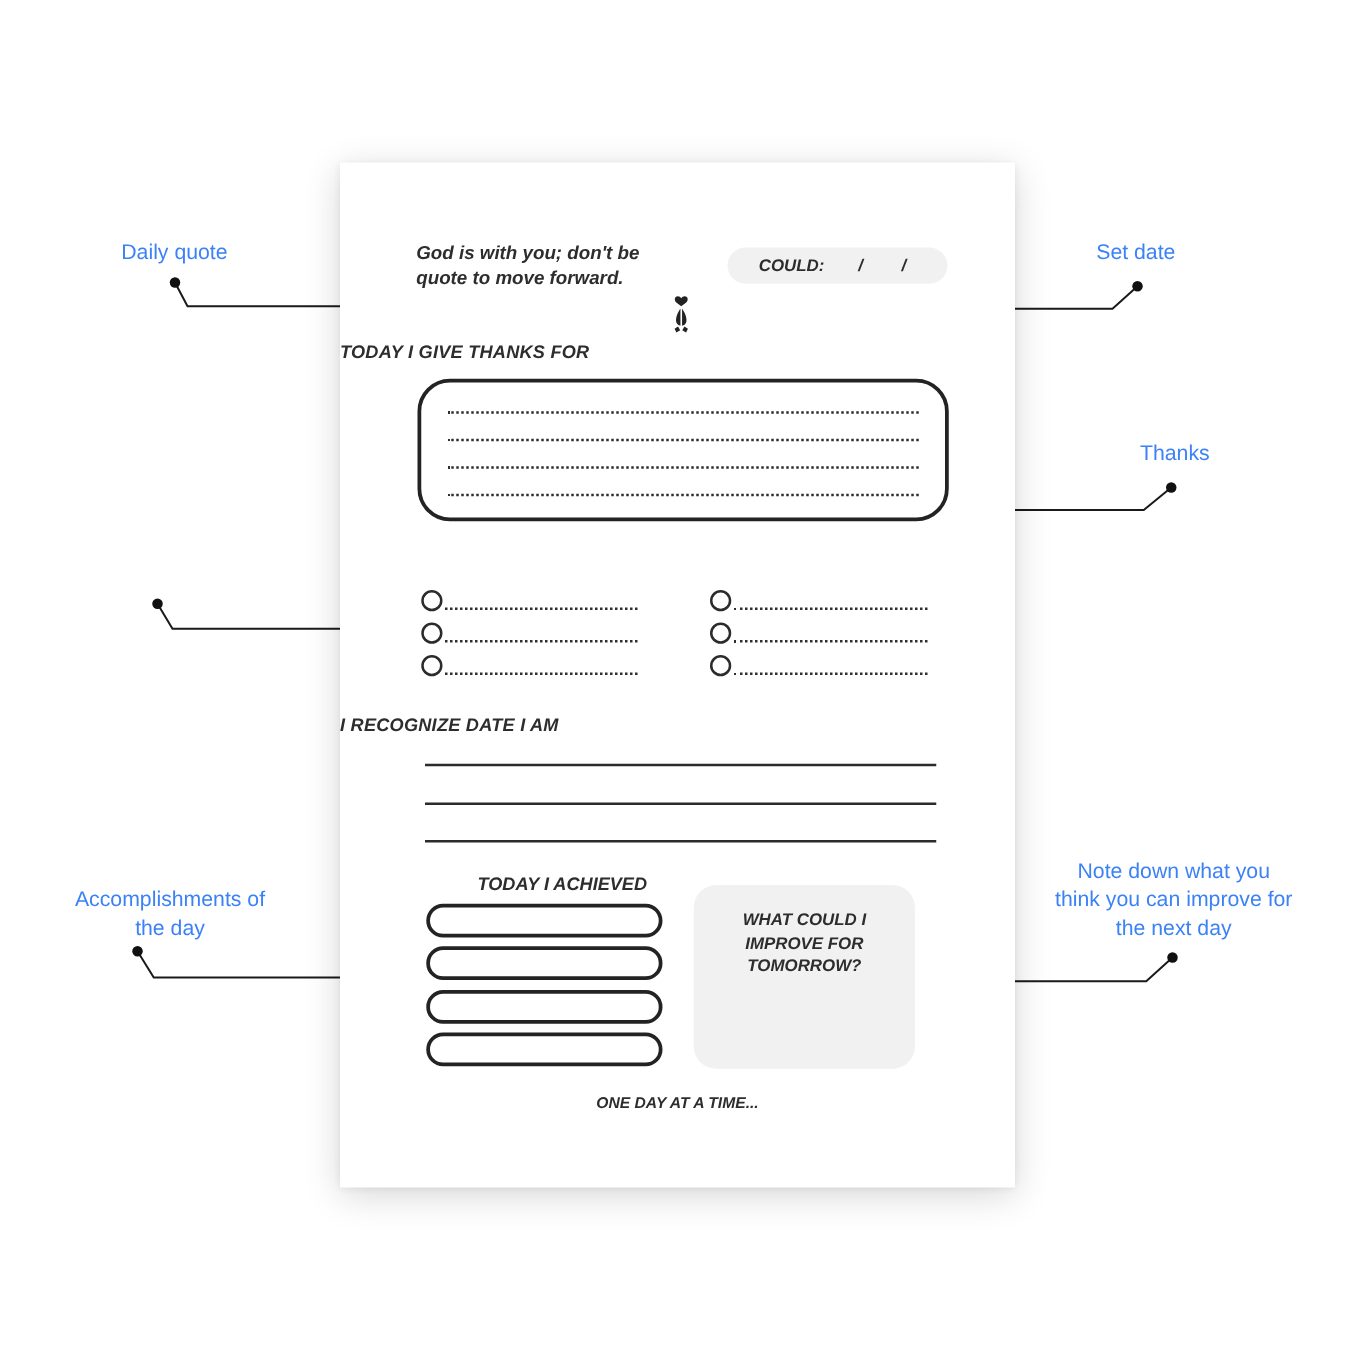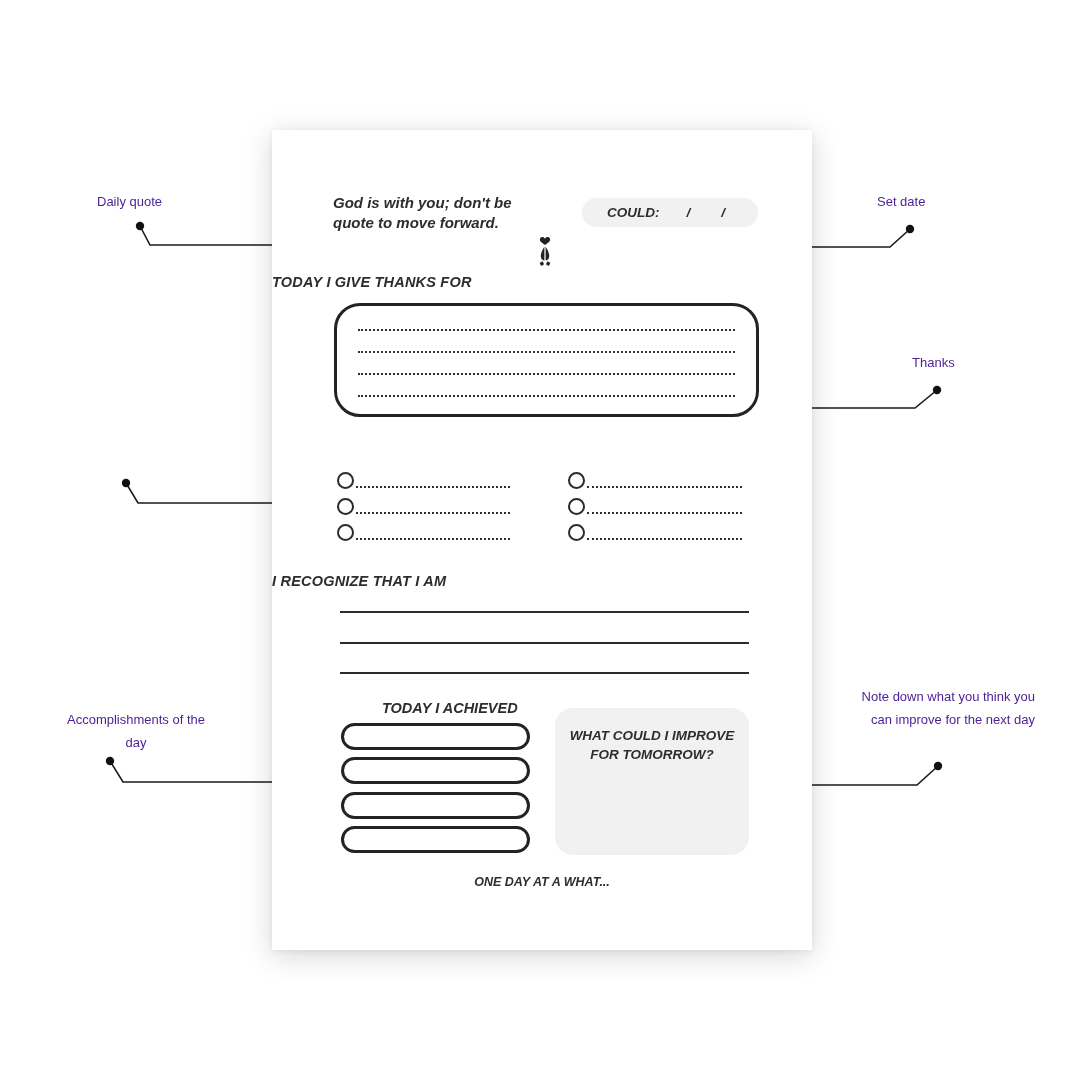--- a/index.html
+++ b/index.html
@@ -19,22 +19,22 @@
     left: 0; top: 0;
     width: 1080px; height: 1080px;
     pointer-events: none;
   }
   .leader-overlay polyline { fill: none; stroke: #1a1a1a; stroke-width: 1.6; }
   .leader-overlay circle { fill: #111111; stroke: none; }
 
   
   .annot {
     position: absolute;
-    color: #4c1d95;
-    font-size: 13px;
+    color: #3b82f6;
+    font-size: 17px;
     line-height: 23px;
     text-align: center;
     white-space: nowrap;
   }
   .annot.wrap { white-space: normal; }
 
   
   .page {
     position: absolute;
     left: 272px; top: 130px;
@@ -107,21 +107,21 @@
   }
   .pill {
     position: absolute; left: 69px;
     width: 189px; height: 27px;
     border: 3.5px solid #232323; border-radius: 14px;
     background: #ffffff;
   }
 
   .improve-box {
     position: absolute; left: 283px; top: 578px;
-    width: 194px; height: 147px;
+    width: 177px; height: 147px;
     background: #f1f1f2; border-radius: 18px;
     padding: 19px 12px 0 12px;
     text-align: center;
   }
   .improve-box .improve-title {
     font-size: 13.5px; line-height: 18.5px;
     font-weight: bold; font-style: italic;
   }
 
   .footer-line {
@@ -162,21 +162,21 @@
     <g>
       <polyline points="760,785 917,785 938,766"></polyline>
       <circle cx="938" cy="766" r="4.2"></circle>
     </g>
   </svg>
 
   <div class="annot" style="left:97px; top:190px;">Daily quote</div>
   <div class="annot" style="left:877px; top:190px;">Set date</div>
   <div class="annot" style="left:912px; top:351px;">Thanks</div>
   <div class="annot wrap" style="left:56px; top:708px; width:160px;">Accomplishments of the day</div>
-  <div class="annot wrap" style="left:843px; top:685px; width:192px;text-align:right;">Note down what you think you can improve for the next day</div>
+  <div class="annot wrap" style="left:843px; top:685px; width:192px;">Note down what you think you can improve for the next day</div>
 
   <div class="page">
 
     <div class="quote">
       <div>God is with you; don't be</div>
       <div>quote to move forward.</div>
     </div>
 
     <div class="date-field">
       <span>COULD:</span>
@@ -222,33 +222,33 @@
       <div class="prio-row">
         <div class="prio-circle"></div>
         <div class="prio-line"></div>
       </div>
       <div class="prio-row">
         <div class="prio-circle"></div>
         <div class="prio-line"></div>
       </div>
     </div>
 
-    <div class="h-center" style="top:443px;">I RECOGNIZE THAT I AM</div>
+    <div class="h-center" style="top:443px;">I RECOGNIZE DATE I AM</div>
 
     <div class="solid-line" style="top:481px;"></div>
     <div class="solid-line" style="top:512px;"></div>
     <div class="solid-line" style="top:542px;"></div>
 
     <div class="achieved-heading">TODAY I ACHIEVED</div>
 
     <div class="pill" style="top:593px;"></div>
     <div class="pill" style="top:627px;"></div>
     <div class="pill" style="top:662px;"></div>
     <div class="pill" style="top:696px;"></div>
 
     <div class="improve-box">
       <div class="improve-title">WHAT COULD I IMPROVE FOR TOMORROW?</div>
     </div>
 
-    <div class="footer-line">ONE DAY AT A WHAT...</div>
+    <div class="footer-line">ONE DAY AT A TIME...</div>
 
   </div>
 </div>
 
 </body></html>

